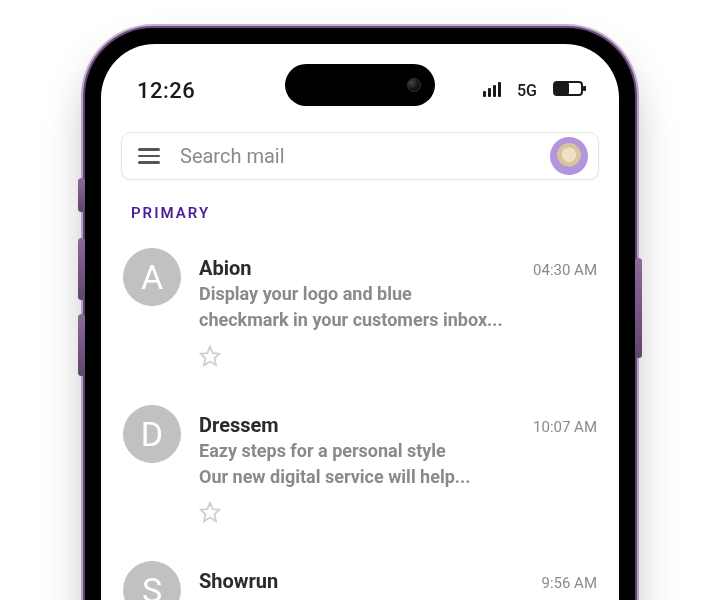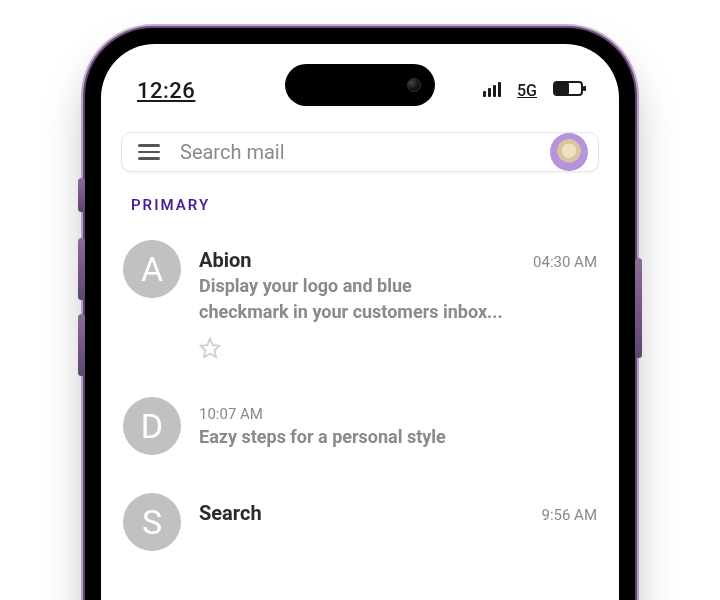--- a/index.html
+++ b/index.html
@@ -65,21 +65,20 @@
   .statusbar {
     position:absolute;
     top:0; left:0; right:0;
     height:70px;
     display:flex;
     align-items:center;
     justify-content:space-between;
     padding:22px 36px 0;
     z-index:40;
     color:#1a1a1a;
-    text-decoration:underline;
   }
   .clock { font-size:22px; font-weight:500; letter-spacing:.5px; }
   .indicators { display:flex; align-items:flex-start; gap:16px; }
   .bars { display:flex; align-items:flex-end; gap:2px; height:16px; }
   .bars span { width:3px; background:#1a1a1a; border-radius:1px; }
   .bars span:nth-child(1){height:6px}
   .bars span:nth-child(2){height:9px}
   .bars span:nth-child(3){height:12px}
   .bars span:nth-child(4){height:15px}
   .fiveg { font-size:16px; font-weight:500; }
@@ -88,21 +87,21 @@
   .batt i { display:block; width:55%; height:100%; background:#1a1a1a; border-radius:1px; }
 
   
   .content {
     position:absolute;
     top:88px; left:0; right:0; bottom:0;
     padding:0 20px;
   }
 
   .searchbar {
-    height:40px;
+    height:48px;
     background:#fff;
     border:1px solid #e6e6e6;
     border-radius:10px;
     box-shadow: 0 1px 3px rgba(0,0,0,.05);
     display:flex;
     align-items:center;
     padding:0 10px;
     gap:14px;
   }
   .hamburger { display:flex; flex-direction:column; gap:4px; padding:6px; cursor:pointer;}
@@ -217,31 +216,40 @@
                 </svg>
             </div>
           </div>
         </div>
       </div>
 
       <div class="item">
         <div class="bubble">D</div>
         <div class="body">
           <div class="row1">
+            <div class="sender">Dressem</div>
             <div class="time">10:07 AM</div>
           </div>
           <div class="preview">Eazy steps for a personal style</div>
+          <div class="row3">
+            <div class="preview">Our new digital service will help...</div>
+            <div class="star">
+              <svg viewBox="0 0 24 24" fill="none" stroke="currentColor" stroke-width="2">
+                  <polygon points="12 2 15 9 22 9.5 17 14.5 18.5 22 12 18 5.5 22 7 14.5 2 9.5 9 9"></polygon>
+                </svg>
+            </div>
+          </div>
         </div>
       </div>
 
       <div class="item partial">
         <div class="bubble">S</div>
         <div class="body">
           <div class="row1">
-            <div class="sender">Search</div>
+            <div class="sender">Showrun</div>
             <div class="time" style="visibility:visible">9:56 AM</div>
           </div>
         </div>
       </div>
 
     </div>
   </div>
 </div>
 
 </body></html>

